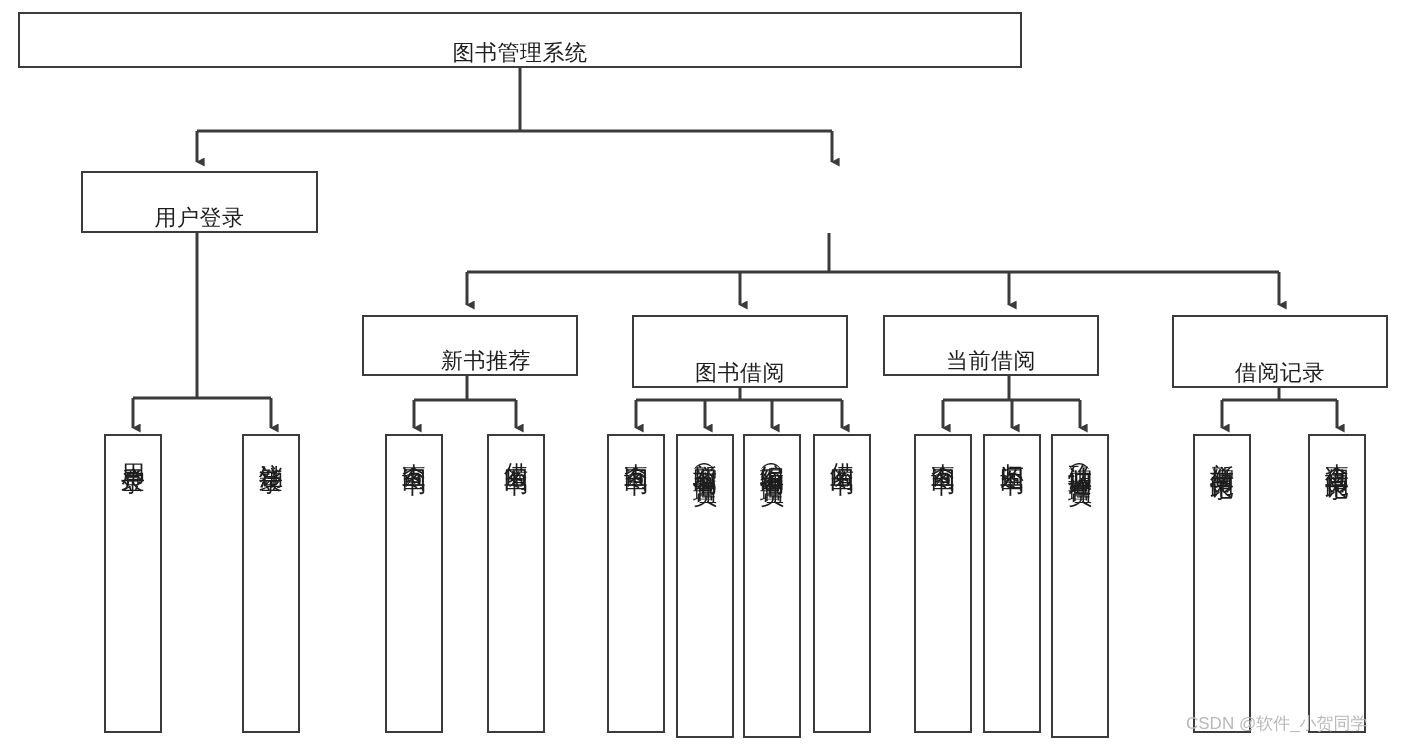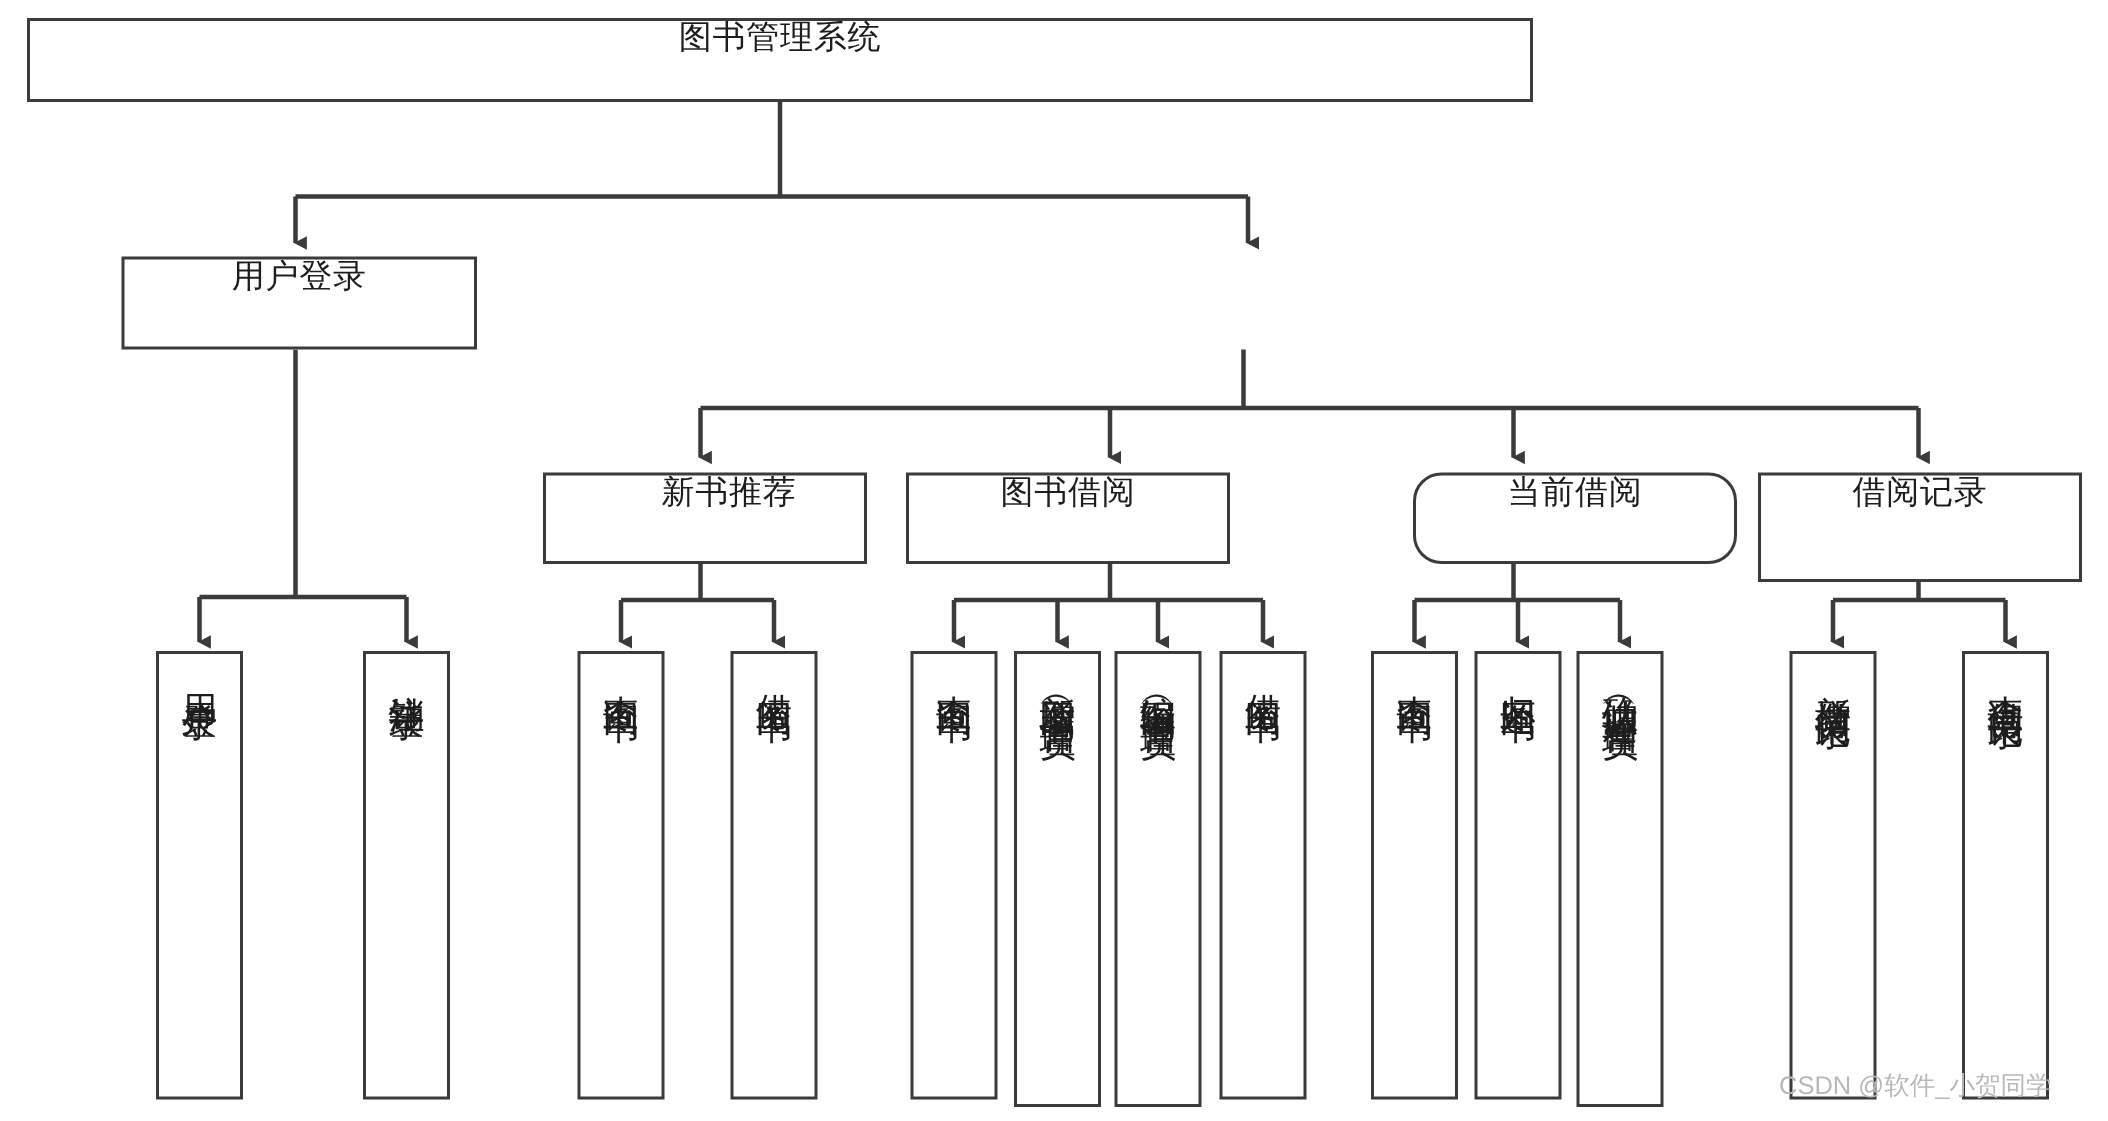--- a/index.html
+++ b/index.html
@@ -25,21 +25,21 @@
     top: 0;
     width: 1405px;
     height: 747px;
   }
   .node-box {
     position: absolute;
     box-sizing: border-box;
     border: 2px solid #3b3b3b;
     background: #ffffff;
     display: flex;
-    align-items: flex-start;
+    align-items: flex-end;
     justify-content: center;
     overflow: hidden;
   }
   .node-label {
     color: #1d1d1d;
     font-family: "DejaVu Sans", "Liberation Sans", sans-serif;
     line-height: 1.12;
     text-align: center;
     white-space: nowrap;
   }
@@ -129,24 +129,24 @@
     <span class="node-label">图书管理系统</span>
   </div>
 
   <div class="node-box horizontal" style="left:81px; top:171px; width:237px; height:62px;">
     <span class="node-label">用户登录</span>
   </div>
 
   <div class="node-box horizontal" style="left:362px; top:315px; width:216px; height:61px;padding-left:32px;">
     <span class="node-label">新书推荐</span>
   </div>
-  <div class="node-box horizontal" style="left:604px; top:315px; width:216px; height:61px;">
+  <div class="node-box horizontal" style="left:632px; top:315px; width:216px; height:73px;">
     <span class="node-label">图书借阅</span>
   </div>
-  <div class="node-box horizontal" style="left:942px; top:315px; width:216px; height:61px;border-radius:19px;">
+  <div class="node-box horizontal" style="left:883px; top:315px; width:216px; height:61px;">
     <span class="node-label">当前借阅</span>
   </div>
   <div class="node-box horizontal" style="left:1172px; top:315px; width:216px; height:73px;">
     <span class="node-label">借阅记录</span>
   </div>
 
   <div class="node-box vertical" style="left:104px; top:434px; width:58px; height:299px;">
     <span class="node-label">用户登录</span>
   </div>
   <div class="node-box vertical" style="left:242px; top:434px; width:58px; height:299px;">

